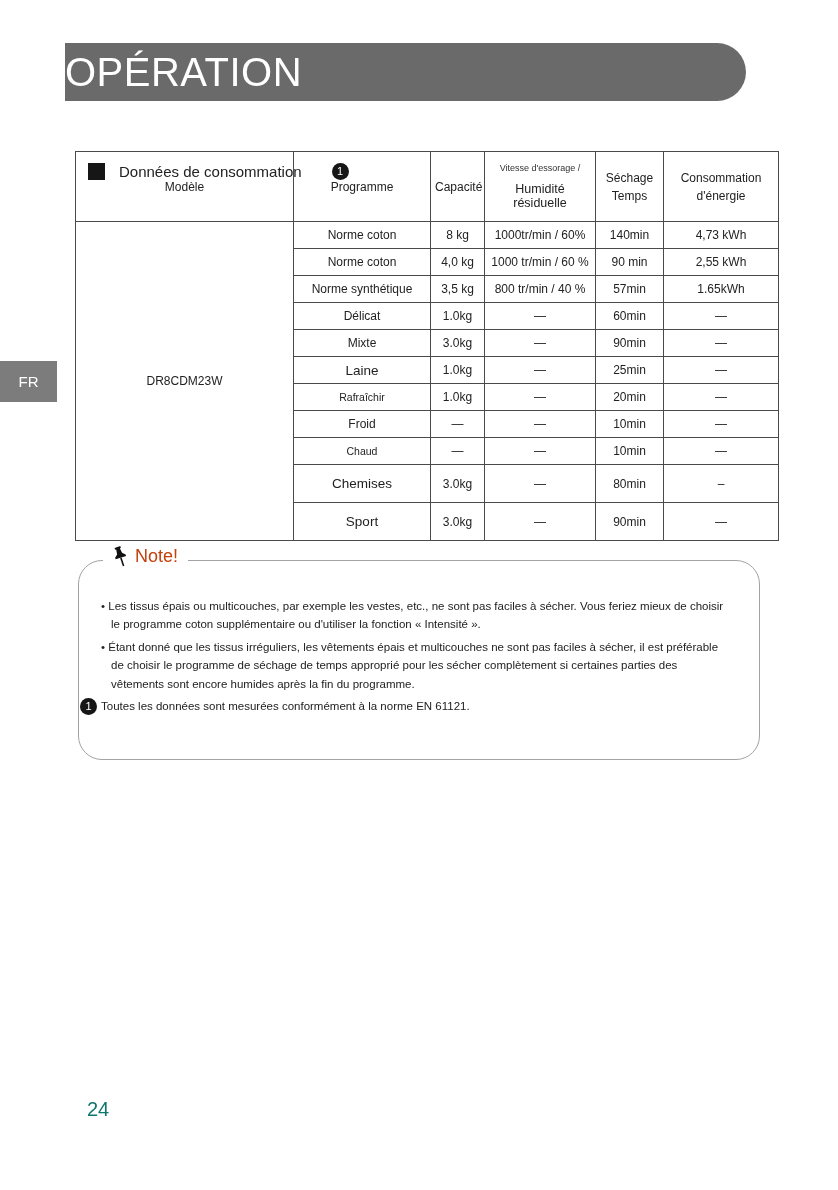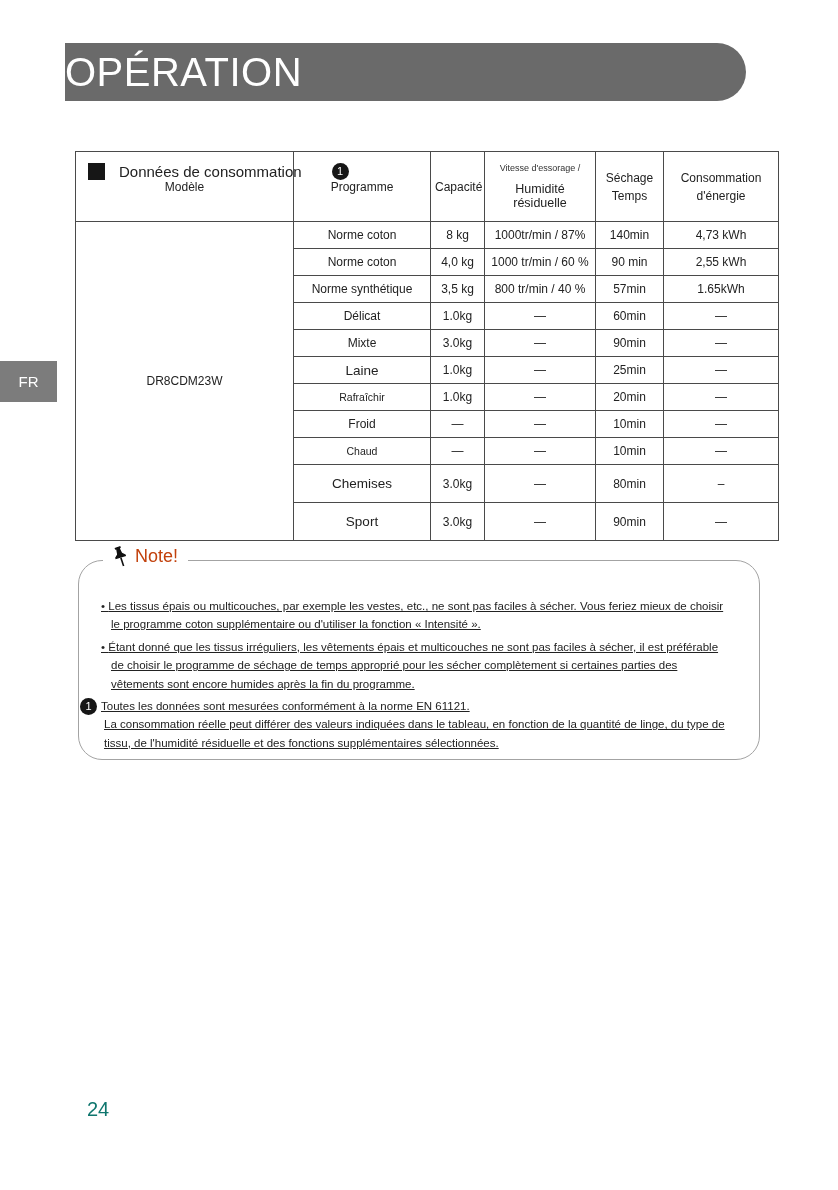--- a/index.html
+++ b/index.html
@@ -106,21 +106,20 @@
     padding: 0 10px;
     display: flex; align-items: center; gap: 7px;
     font-size: 18px; color: #c2410c;
   }
   .pin-wrap { display: inline-flex; transform: rotate(-18deg); }
   .note-content {
     padding: 36px 26px 0 22px;
     font-size: 11.5px;
     line-height: 1.6;
     color: #222;
-    text-decoration: underline;
   }
   .bullet {
     padding-left: 10px;
     text-indent: -10px;
     margin-bottom: 4px;
   }
   .numbered {
     position: relative;
     margin-top: 3px;
   }
@@ -173,21 +172,21 @@
         </th>
         <th class="h-drying">Séchage Temps</th>
         <th class="h-energy">Consommation d'énergie</th>
       </tr>
     </thead>
     <tbody>
       <tr>
         <td class="model-cell" rowspan="11">DR8CDM23W</td>
         <td class="prog">Norme coton</td>
         <td class="num">8 kg</td>
-        <td class="num">1000tr/min / 87%</td>
+        <td class="num">1000tr/min / 60%</td>
         <td class="num">140min</td>
         <td class="num">4,73 kWh</td>
       </tr>
       <tr>
         <td class="prog">Norme coton</td>
         <td class="num">4,0 kg</td>
         <td class="num">1000 tr/min / 60 %</td>
         <td class="num">90 min</td>
         <td class="num">2,55 kWh</td>
       </tr>
@@ -268,20 +267,19 @@
         </svg>
       </span>
       <span>Note!</span>
     </div>
     <div class="note-content">
       <p class="bullet">• <span>Les tissus épais ou multicouches, par exemple les vestes, etc., ne sont pas faciles à sécher. Vous feriez mieux de choisir le programme coton supplémentaire ou d'utiliser la fonction « Intensité ».</span></p>
       <p class="bullet">• <span>Étant donné que les tissus irréguliers, les vêtements épais et multicouches ne sont pas faciles à sécher, il est préférable de choisir le programme de séchage de temps approprié pour les sécher complètement si certaines parties des vêtements sont encore humides après la fin du programme.</span></p>
       <p class="numbered">
         <span class="badge note-badge">1</span>
         <span class="line">Toutes les données sont mesurées conformément à la norme EN 61121.</span>
-        <span class="line line2">La consommation réelle peut différer des valeurs indiquées dans le tableau, en fonction de la quantité de linge, du type de tissu, de l'humidité résiduelle et des fonctions supplémentaires sélectionnées.</span>
       </p>
     </div>
   </div>
 
   <div class="page-number">24</div>
 
 </div>
 
 </body></html>

